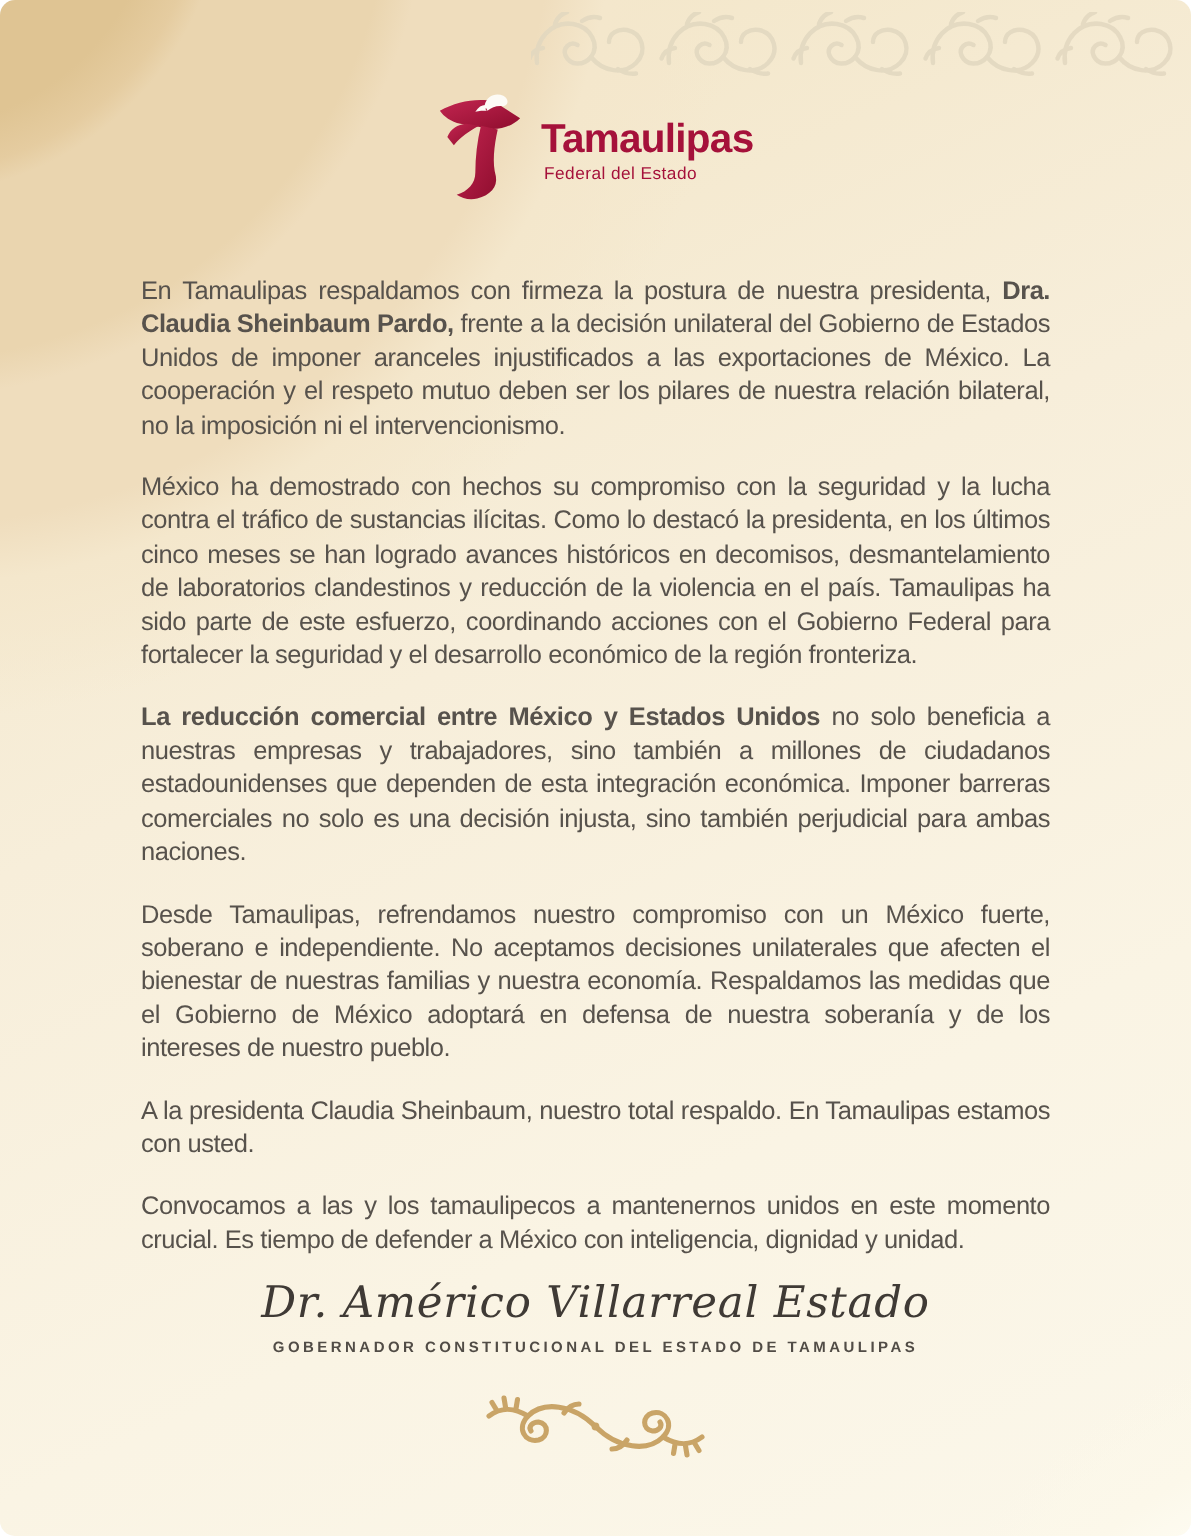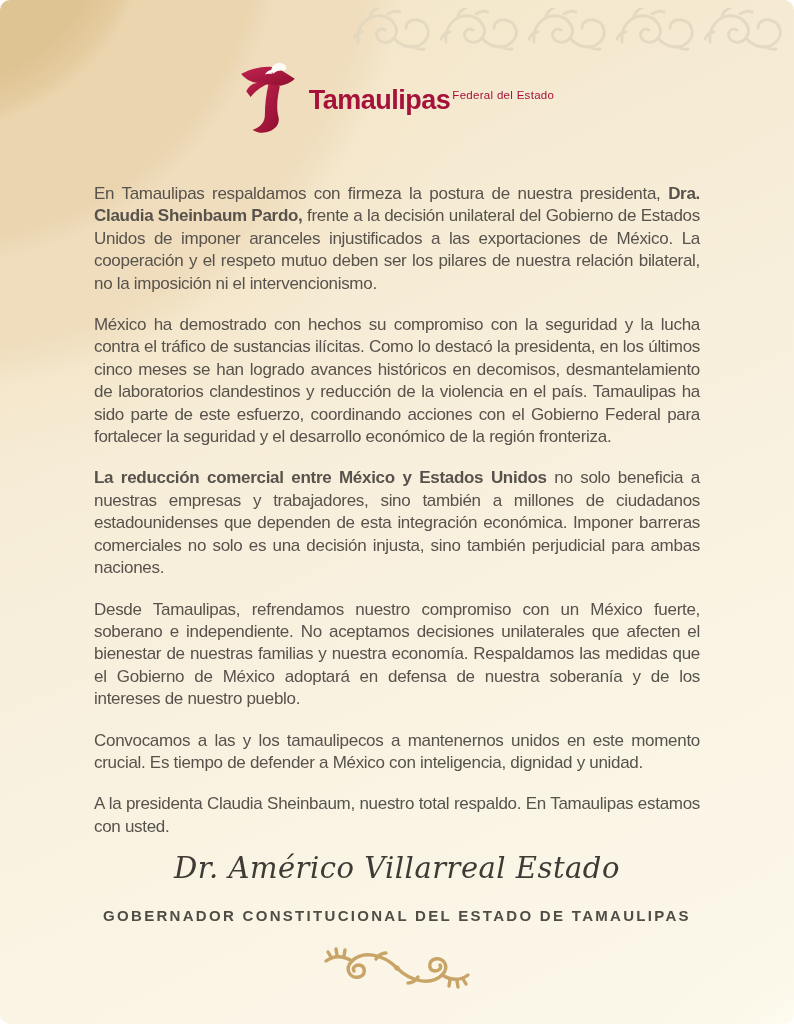--- a/index.html
+++ b/index.html
@@ -15,21 +15,21 @@
       radial-gradient(circle 560px at 118% 122%, #F1E5C6 0%, #F6ECD6 28%, #FFFEF7 42%, #FCF8EA 54%, rgba(251,246,232,0) 66%),
       radial-gradient(circle at -60px -80px, #DFC493 0px, #DFC493 165px, #E5CCA0 195px, #EAD5AF 210px, #EAD5AF 320px, #EFDDBD 345px, #EFDDBD 430px, #F4E7CC 470px, rgba(247,238,220,0) 560px),
       linear-gradient(155deg, #F2E4C4 0%, #F7EEDA 42%, #FAF4E4 72%, #FBF7EA 100%);
   }
 
   
   .top-band{position:absolute;top:8px;right:0;opacity:.85;}
 
   
   .logo{position:absolute;top:62px;left:0;width:100%;display:flex;justify-content:center;align-items:center;gap:13px;}
-  .logo-text{display:flex;}
+  .logo-text{display:flex;flex-direction:column;}
   .brand{font-weight:bold;font-size:27px;letter-spacing:-0.5px;color:#A5113A;line-height:1.05;}
   .sub{font-size:11.5px;color:#A5113A;letter-spacing:.3px;margin-top:3px;margin-left:2px;}
 
   
   .content{
     position:absolute;top:183px;left:94px;width:606px;
     color:#57524C;
     font-size:17px;line-height:22.4px;letter-spacing:-0.3px;
     text-align:justify;
   }
@@ -37,22 +37,22 @@
   .b{font-weight:bold;}
 
   
   .signature{text-align:center;margin-top:4px;}
   .sig-name{
     font-family:"DejaVu Serif","Liberation Serif",serif;
     font-style:italic;
     font-size:29px;color:#3F3A35;letter-spacing:.5px;
   }
   .sig-title{
-    margin-top:25px;
-    font-size:15px;font-weight:bold;letter-spacing:2.3px;color:#514C46;
+    margin-top:8px;
+    font-size:10px;font-weight:bold;letter-spacing:2.3px;color:#514C46;
   }
   .flourish-wrap{text-align:center;margin-top:17px;}
 </style>
 </head>
 <body>
 
 <div class="page">
 
   <svg class="top-band" width="440" height="46" viewBox="0 0 440 46" aria-hidden="true">
     <defs>
@@ -98,23 +98,23 @@
 
   <main class="content">
     <p><span>En Tamaulipas respaldamos con firmeza la postura de nuestra presidenta, </span><span class="b">Dra. Claudia Sheinbaum Pardo,</span><span> frente a la decisión unilateral del Gobierno de Estados Unidos de imponer aranceles injustificados a las exportaciones de México. La cooperación y el respeto mutuo deben ser los pilares de nuestra relación bilateral, no la imposición ni el intervencionismo.</span></p>
 
     <p><span>México ha demostrado con hechos su compromiso con la seguridad y la lucha contra el tráfico de sustancias ilícitas. Como lo destacó la presidenta, en los últimos cinco meses se han logrado avances históricos en decomisos, desmantelamiento de laboratorios clandestinos y reducción de la violencia en el país. Tamaulipas ha sido parte de este esfuerzo, coordinando acciones con el Gobierno Federal para fortalecer la seguridad y el desarrollo económico de la región fronteriza.</span></p>
 
     <p><span class="b">La reducción comercial entre México y Estados Unidos</span><span> no solo beneficia a nuestras empresas y trabajadores, sino también a millones de ciudadanos estadounidenses que dependen de esta integración económica. Imponer barreras comerciales no solo es una decisión injusta, sino también perjudicial para ambas naciones.</span></p>
 
     <p><span>Desde Tamaulipas, refrendamos nuestro compromiso con un México fuerte, soberano e independiente. No aceptamos decisiones unilaterales que afecten el bienestar de nuestras familias y nuestra economía. Respaldamos las medidas que el Gobierno de México adoptará en defensa de nuestra soberanía y de los intereses de nuestro pueblo.</span></p>
 
+    <p><span>A la presidenta Claudia Sheinbaum, nuestro total respaldo. En Tamaulipas estamos con usted.</span></p>
+
     <p><span>Convocamos a las y los tamaulipecos a mantenernos unidos en este momento crucial. Es tiempo de defender a México con inteligencia, dignidad y unidad.</span></p>
-
-    <p><span>A la presidenta Claudia Sheinbaum, nuestro total respaldo. En Tamaulipas estamos con usted.</span></p>
 
     <div class="signature">
       <div class="sig-name">Dr. Américo Villarreal Estado</div>
       <div class="sig-title">GOBERNADOR CONSTITUCIONAL DEL ESTADO DE TAMAULIPAS</div>
     </div>
 
     <div class="flourish-wrap" ,="">
       <svg width="152" height="48" viewBox="0 0 152 48" aria-hidden="true">
         <g stroke="#C9A467" fill="none" stroke-width="3.4" stroke-linecap="round">
           <path d="M76,24 C61,9 41,7 31,17 C23,25 29,35 38,33 C45,31 45,22 38,21 C34,21 31,24 33,27"></path>

